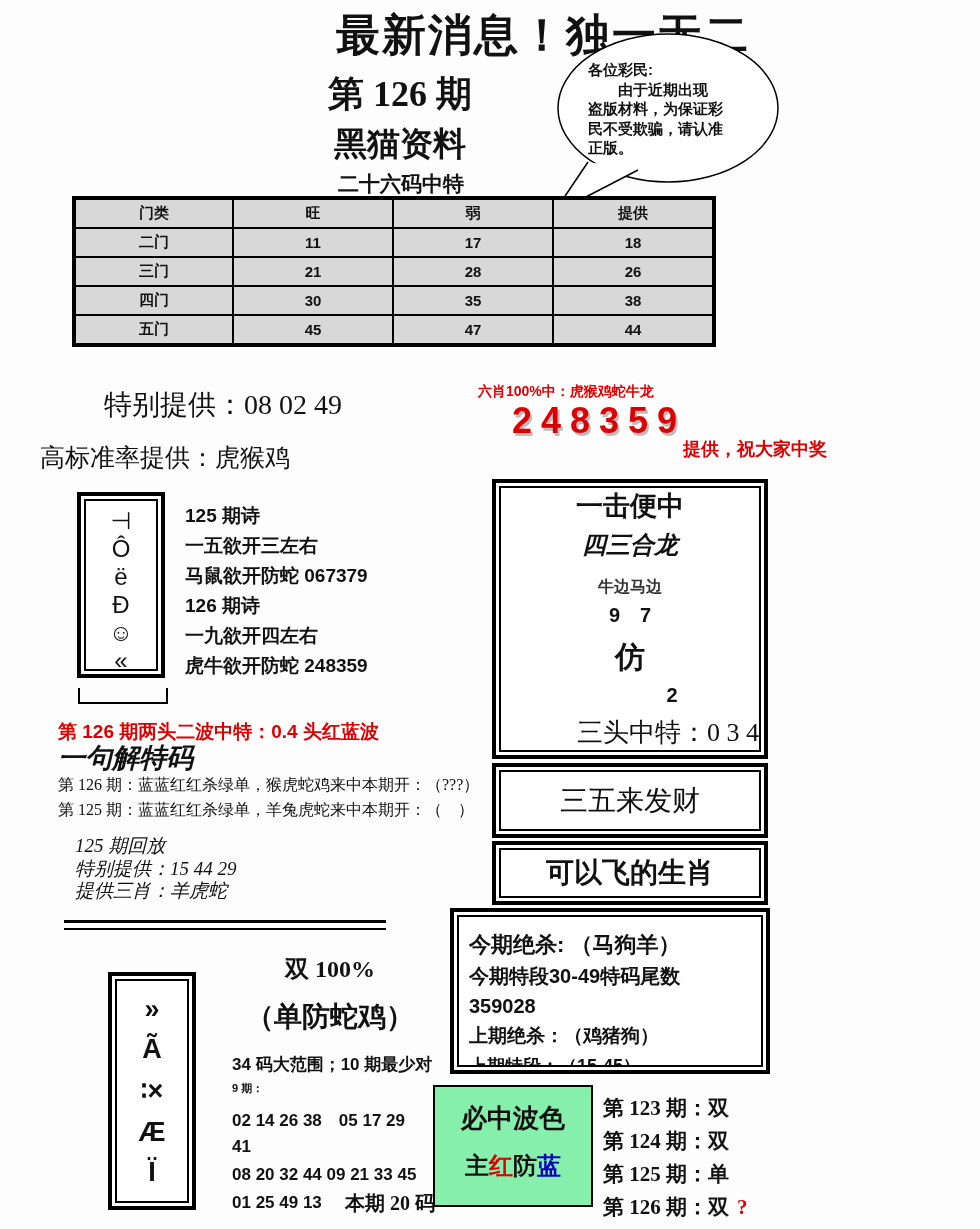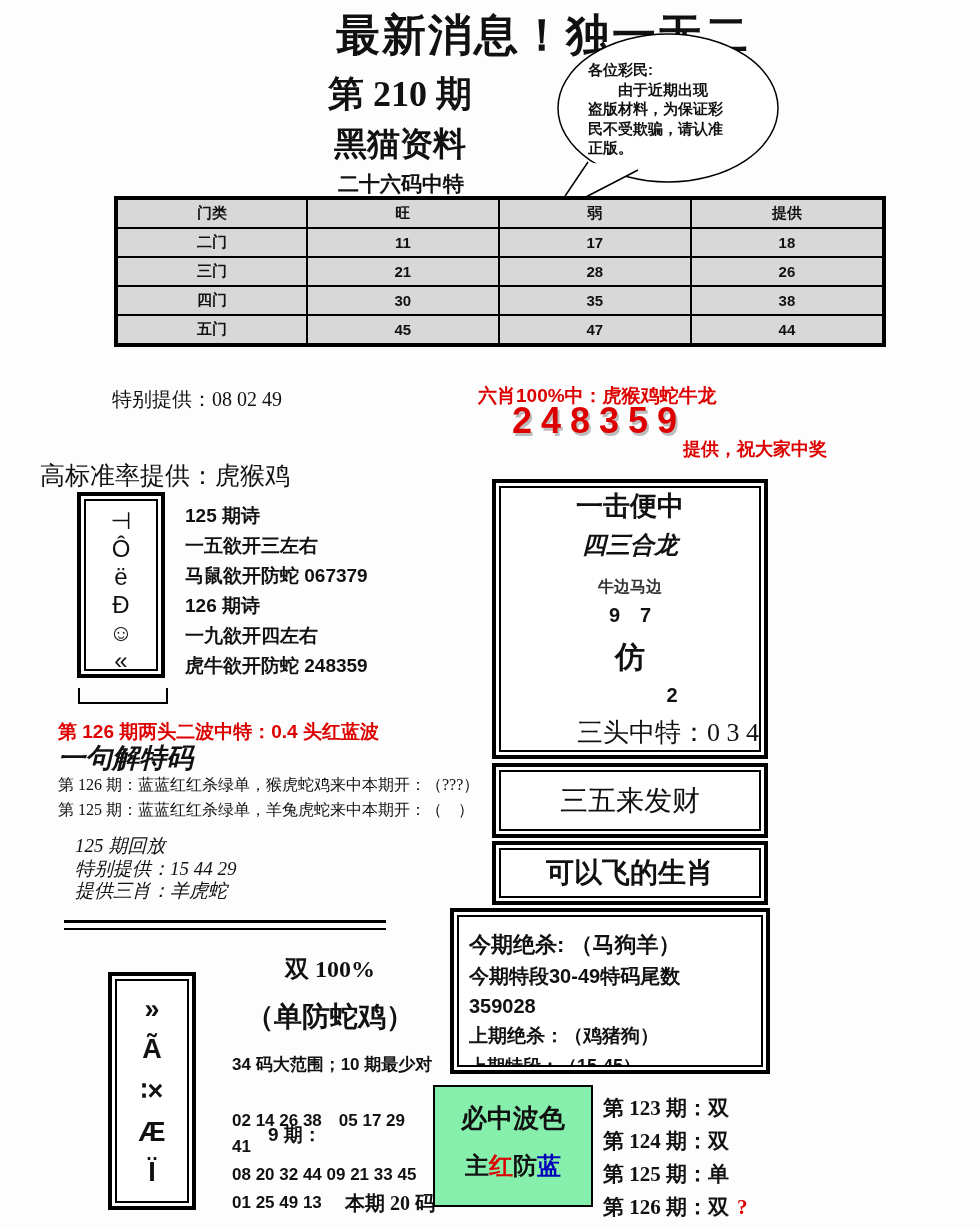--- a/index.html
+++ b/index.html
@@ -18,29 +18,29 @@
   .title{left:110px;top:6px;width:640px;font-size:44px;letter-spacing:2px;text-align:right;}
   .issue{left:120px;top:70px;width:560px;font-size:36px;}
   .brand{left:120px;top:122px;width:560px;font-size:33px;}
   .subtitle{left:121px;top:170px;width:560px;font-size:21px;}
 
   
   .bubble-svg{left:540px;top:30px;}
   .bubble-text{left:588px;top:60px;width:178px;font-size:15px;font-weight:bold;line-height:19.5px;}
 
   
-  .maintable{left:72px;top:196px;width:772px;border-collapse:collapse;border:4px solid #000;margin-left:42px;}
+  .maintable{left:72px;top:196px;width:644px;border-collapse:collapse;border:4px solid #000;}
   .maintable td{border:2px solid #000;background:#d8d8d8;text-align:center;font-size:15px;font-weight:bold;height:27px;padding:0;}
   .maintable .c0{width:158px;}.maintable .c1{width:160px;}.maintable .c2{width:160px;}.maintable .c3{width:160px;}
 
-  .special-offer{left:112px;top:386px;font-size:20px;}
-  .sixxiao-line{left:478px;top:383px;font-size:19px;}
+  .special-offer{left:104px;top:386px;font-size:28px;}
+  .sixxiao-line{left:478px;top:383px;font-size:14px;}
   .sixxiao-nums{left:512px;top:400px;font-size:36px;letter-spacing:9px;text-shadow:2px 3px 0 #bdbdbd;}
   .sixxiao-wish{left:683px;top:437px;font-size:18px;}
-  .highrate{left:40px;top:459px;font-size:25px;}
+  .highrate{left:40px;top:441px;font-size:25px;}
 
   
   .dbox{border:4px solid #000;padding:3px;background:#fff;box-sizing:border-box;}
   .dbox-in{border:2px solid #000;width:100%;height:100%;box-sizing:border-box;overflow:hidden;}
   .thinbox{border:2px solid #000;background:#86efac;box-sizing:border-box;}
 
   .seal-top{left:77px;top:492px;width:88px;height:186px;}
   .seal-top .dbox-in{display:flex;flex-direction:column;align-items:center;justify-content:space-around;font-size:24px;padding:6px 0;}
   .seal-bracket{left:78px;top:688px;width:86px;height:14px;border-left:2px solid #000;border-right:2px solid #000;border-bottom:2px solid #000;}
 
@@ -76,41 +76,41 @@
   .kill-l2{font-size:20px;font-weight:bold;line-height:30px;}
   .kill-l3{font-size:19px;font-weight:bold;line-height:30px;}
   .kill-l4{font-size:18px;font-weight:bold;line-height:30px;}
 
   .seal-bottom{left:108px;top:972px;width:88px;height:238px;}
   .seal-bottom .dbox-in{display:flex;flex-direction:column;align-items:center;justify-content:space-around;font-size:27px;font-weight:bold;padding:8px 0;}
 
   .dbl-t1{left:230px;top:953px;width:200px;font-size:24px;}
   .dbl-t2{left:212px;top:998px;width:236px;font-size:28px;}
   .dbl-t3{left:232px;top:1053px;font-size:17px;}
-  .dbl-t4{left:232px;top:1122px;font-size:19px;margin-left:36px;}
+  .dbl-t4{left:232px;top:1081px;font-size:11px;}
   .dbl-n1{left:232px;top:1109px;font-size:17px;font-weight:600;}
   .dbl-n2{left:232px;top:1137px;font-size:17px;font-weight:600;}
   .dbl-n3{left:232px;top:1165px;font-size:17px;font-weight:600;}
   .dbl-n4{left:232px;top:1193px;font-size:17px;font-weight:600;}
   .dbl-n5{left:345px;top:1190px;font-size:20px;}
 
   .wavebox{left:433px;top:1085px;width:160px;height:122px;}
   .wavebox-title{margin-top:14px;font-size:26px;font-weight:bold;text-align:center;}
   .wavebox-line{margin-top:14px;font-size:24px;font-weight:bold;text-align:center;}
 
   .history{left:603px;top:1092px;font-size:21px;line-height:33px;}
   .history .q{color:#dd0000;margin-left:8px;}
 </style>
 </head>
 <body>
 
 <div id="page">
 
   <div class="abs serif b ctr title">最新消息！独一无二</div>
-  <div class="abs serif b ctr issue">第 210 期</div>
+  <div class="abs serif b ctr issue">第 126 期</div>
   <div class="abs serif b ctr brand">黑猫资料</div>
   <div class="abs serif b ctr subtitle">二十六码中特</div>
 
   <svg class="abs bubble-svg" width="240" height="188" viewBox="0 0 240 188">
     <ellipse cx="128" cy="78" rx="110" ry="74" fill="#ffffff" stroke="#000" stroke-width="1.5"></ellipse>
     <path d="M48 132 L13 184 L98 140" fill="#ffffff" stroke="#000" stroke-width="1.5"></path>
   </svg>
   <div class="abs sans bubble-text">
     <div>各位彩民:</div>
     <div>　　由于近期出现</div>

